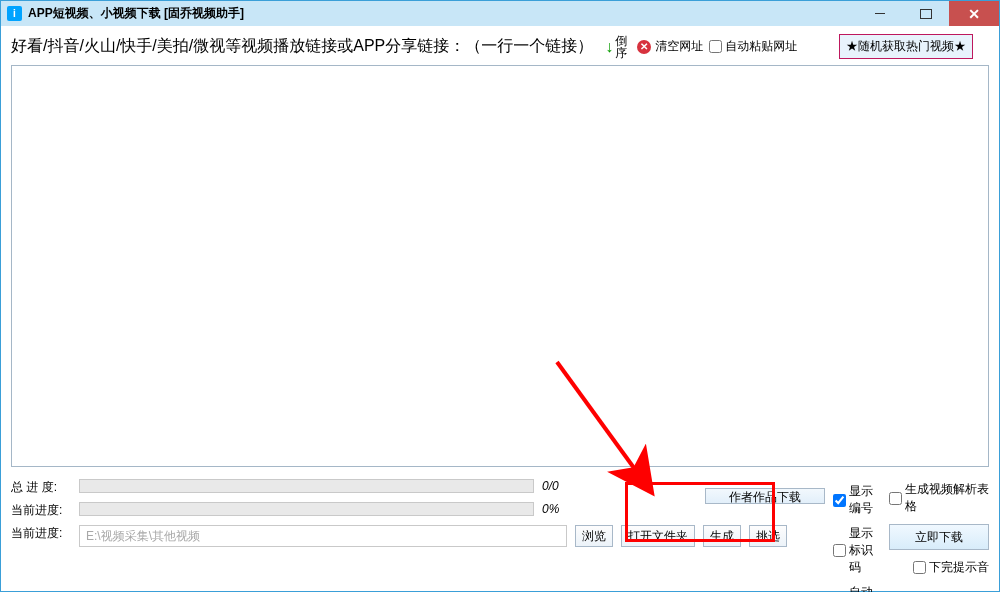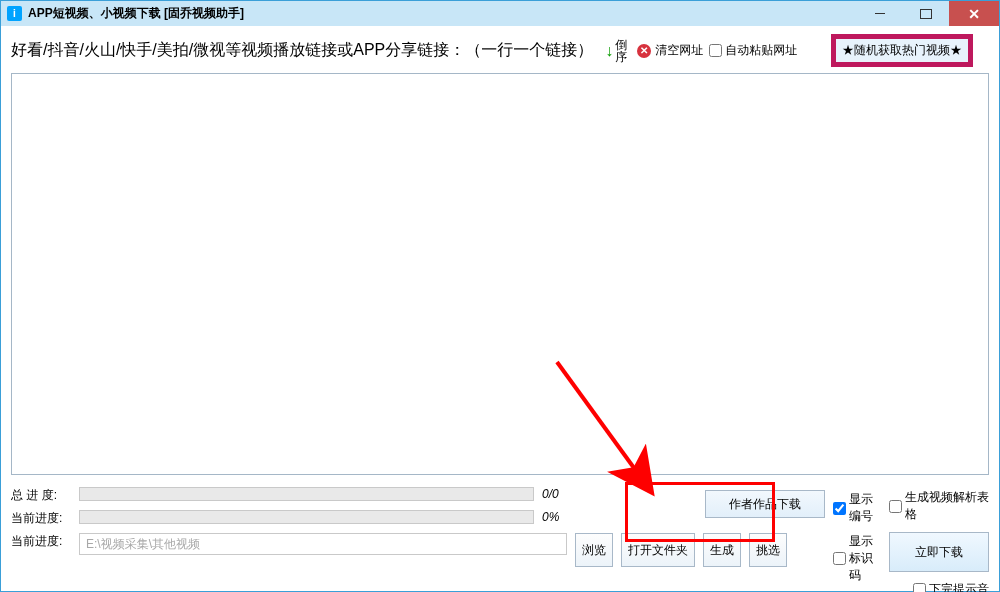--- a/index.html
+++ b/index.html
@@ -20,36 +20,36 @@
   
   .toolbar { display: flex; align-items: center; padding: 8px 26px 6px 10px; gap: 6px; font-size: 14px; }
   .toolbar .hint { font-size: 16px; color: #000; font-weight: 500; white-space: nowrap; }
   .sort-btn { display: flex; align-items: center; font-size: 12px; color: #000; margin-left: 6px; cursor: pointer; }
   .sort-btn .arrow-down { color: #0a9c00; font-size: 16px; margin-right: 2px; }
   .sort-btn .lab { line-height: 1; }
   .clear-btn { display: flex; align-items: center; font-size: 12px; color: #000; margin-left: 4px; cursor: pointer; }
   .clear-btn .x-icon { width:14px; height:14px; border-radius:50%; background:#d7323e; color:#fff; display:flex; align-items:center; justify-content:center; font-size:10px; font-weight:bold; margin-right:4px; }
   .chk { display: flex; align-items: center; font-size: 12px; color: #000; cursor: pointer; }
   .chk input { margin-right: 3px; width:13px; height:13px; }
-  .star-btn { border: 5px solid #be185d; background: #e8f3fc; font-size: 12px; padding: 3px 6px; cursor: pointer; }
+  .star-btn { border: 1px solid #be185d; background: #e8f3fc; font-size: 12px; padding: 3px 6px; cursor: pointer; }
 
   
   .main-area { padding: 0 10px; }
   .url-box { width: 100%; height: 402px; border: 1px solid #a5b7c7; resize: none; font-size: 13px; padding: 4px; }
 
   
   .bottom { padding: 8px 10px 0 10px; font-size: 12px; }
   .row { display: flex; margin-bottom: 6px; gap: 8px; }
   .lbl { width: 60px; color: #000; }
   .progress { flex: 0 0 455px; height: 14px; background: #e9e9e9; border: 1px solid #c9c9c9; }
   .progval { width: 40px; font-style: italic; }
   .btn { border: 1px solid #a8b8c8; background: linear-gradient(#fdfdfd,#ecf3f9); font-size: 12px; height: 24px; padding: 0 10px; cursor: pointer; }
-  .btn.small { height: 34px; padding: 0 6px; }
-  .btn.author { height: 28px; width: 120px; background: linear-gradient(#f2f8fd,#e2effa); }
-  .btn.download { width: 100px; height: 40px; background: linear-gradient(#f0f8ff,#d8ecfa); }
+  .btn.small { height: 22px; padding: 0 6px; }
+  .btn.author { height: 16px; width: 120px; background: linear-gradient(#f2f8fd,#e2effa); }
+  .btn.download { width: 100px; height: 26px; background: linear-gradient(#f0f8ff,#d8ecfa); }
   .path-input { height: 22px; border: 1px solid #c9c9c9; padding: 0 6px; font-size: 12px; color: #a8a8a8; width: 488px; background:#fff; }
 
   
   .anno-box { position:absolute; left:625px; top:482px; width:150px; height:60px; border:3px solid #fe0000; pointer-events:none; }
   .anno-arrow { position:absolute; left:555px; top:360px; pointer-events:none; }
 
   .mid-col { display:flex; flex-direction:column; gap:6px; }
   .author-wrap { position:relative; }
 
   .bottom-grid { display:flex; gap:8px; align-items:flex-start; }

